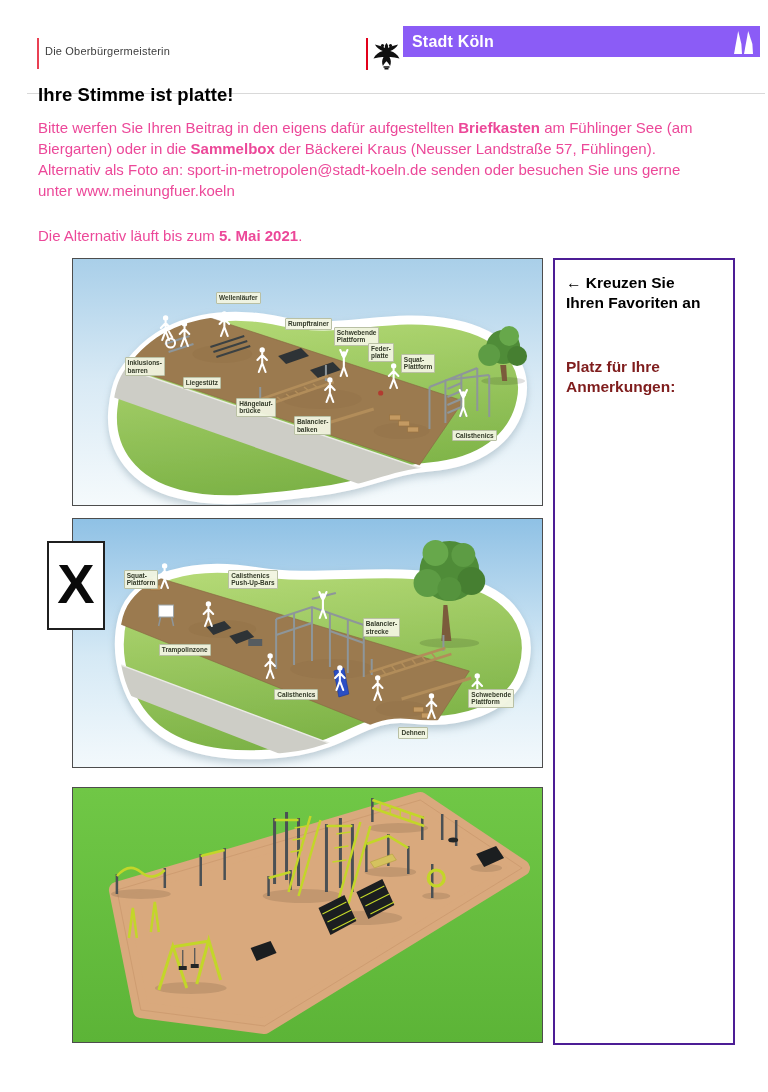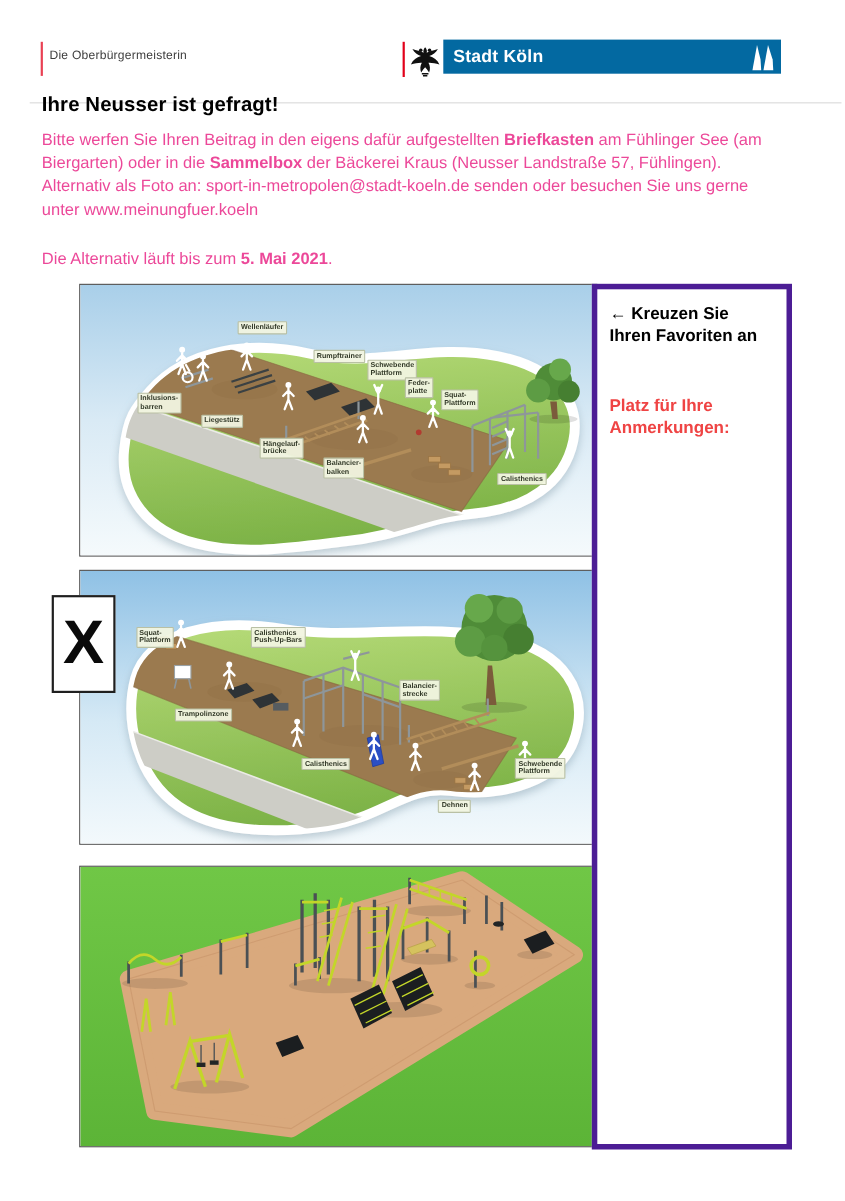--- a/index.html
+++ b/index.html
@@ -3,43 +3,43 @@
 <meta charset="utf-8">
 <style>
   *{margin:0;padding:0;box-sizing:border-box}
   html,body{width:768px;height:1092px;background:#fff;font-family:"Liberation Sans",sans-serif;position:relative;overflow:hidden;color:#1a1a1a}
 
   
   .dept-rule{position:absolute;left:37px;top:38px;width:2px;height:31px;background:#e2001a;opacity:.75}
   .dept-title{position:absolute;left:45px;top:45px;font-size:11px;color:#3d3d3d;letter-spacing:.2px}
   .logo-rule{position:absolute;left:366px;top:38px;width:2px;height:32px;background:#e2001a}
   .eagle{position:absolute;left:371px;top:41px;width:31px;height:30px}
-  .logo-bar{position:absolute;left:403px;top:36px;width:307px;height:31px;background:#0369a1}
+  .logo-bar{position:absolute;left:403px;top:26px;width:357px;height:31px;background:#8b5cf6}
   .logo-text{position:absolute;left:9px;top:0;line-height:31px;color:#fff;font-size:16px;font-weight:bold;letter-spacing:.2px}
   .spires{position:absolute;right:5px;top:4px;width:22px;height:24px}
 
   .grey-rule{position:absolute;left:27px;top:93px;width:738px;height:1px;background:#d9d9d9}
   h1.title{position:absolute;left:38px;top:84px;font-size:18.5px;font-weight:bold;color:#000;letter-spacing:.1px}
 
   .bodytext{position:absolute;left:38px;width:668px;font-size:15px;line-height:21px;color:#ec4899}
   .p1{top:117px}
   .deadline{top:225px}
   b{font-weight:bold}
 
   
   figure.scene{position:absolute;left:72px;width:471px;border:1px solid #4d4d4d;background:#fff}
   figure.scene svg.art{display:block;width:100%;height:100%}
   .labels{position:absolute;inset:0}
   .chip{position:absolute;background:rgba(241,244,224,.95);border:.5px solid #b9c0a4;color:#333a29;
         font-size:6.5px;line-height:1.15;padding:1px 2px;white-space:pre-line;border-radius:1px;font-weight:bold}
 
   
-  .votebox{position:absolute;left:538px;top:258px;width:182px;height:787px;border:5px solid #4c1d95;background:#fff;padding:13px 11px}
+  .votebox{position:absolute;left:553px;top:258px;width:182px;height:787px;border:2px solid #4c1d95;background:#fff;padding:13px 11px}
   .vote-instruction{font-size:15.5px;font-weight:bold;line-height:20px;white-space:pre-line;color:#000}
-  .notes-label{margin-top:44px;font-size:15.5px;font-weight:bold;line-height:20px;white-space:pre-line;color:#ef4444}
+  .notes-label{margin-top:44px;font-size:15.5px;font-weight:bold;line-height:20px;white-space:pre-line;color:#7f1d1d}
   .notes-area{position:absolute;left:6px;top:190px;width:168px;height:580px}
 
   
   .xbox{position:absolute;left:47px;top:541px;width:58px;height:89px;background:#fff;border:2.5px solid #1f1f1f;z-index:6;
         display:flex;align-items:center;justify-content:center}
   .xbox span{font-size:56px;font-weight:bold;color:#0a0a0a;line-height:1;transform:translateY(-2px)}
 </style>
 </head>
 <body>
 
@@ -69,21 +69,21 @@
   <div class="logo-bar">
     <span class="logo-text">Stadt Köln</span>
     <svg class="spires" viewBox="0 0 22 24">
       <path fill="#ffffff" d="M1,24 L5.2,1 L8.4,14 L9,24 Z"></path>
       <path fill="#ffffff" d="M11,24 L15.2,1 L19.4,14 L20,24 Z"></path>
     </svg>
   </div>
 </header>
 
 <div class="grey-rule"></div>
-<h1 class="title">Ihre Neusser ist gefragt!</h1>
+<h1 class="title">Ihre Stimme ist platte!</h1>
 
 <p class="bodytext p1"><span>Bitte werfen Sie Ihren Beitrag in den eigens dafür aufgestellten </span><b>Briefkasten</b><span> am Fühlinger See (am Biergarten) oder in die </span><b>Sammelbox</b><span> der Bäckerei Kraus (Neusser Landstraße 57, Fühlingen). Alternativ als Foto an: sport-in-metropolen@stadt-koeln.de senden oder besuchen Sie uns gerne unter www.meinungfuer.koeln</span></p>
 <p class="bodytext deadline"><span>Die Alternativ läuft bis zum </span><b>5. Mai 2021</b><span>.</span></p>
 
 <figure class="scene" style="top:258px;height:248px">
   <svg class="art" viewBox="0 0 471 246" preserveAspectRatio="none">
     <defs>
       <linearGradient id="sky1" x1="0" y1="0" x2="0" y2="1">
         <stop offset="0" stop-color="#a9cfe9"></stop>
           <stop offset=".5" stop-color="#d9eaf5"></stop>

